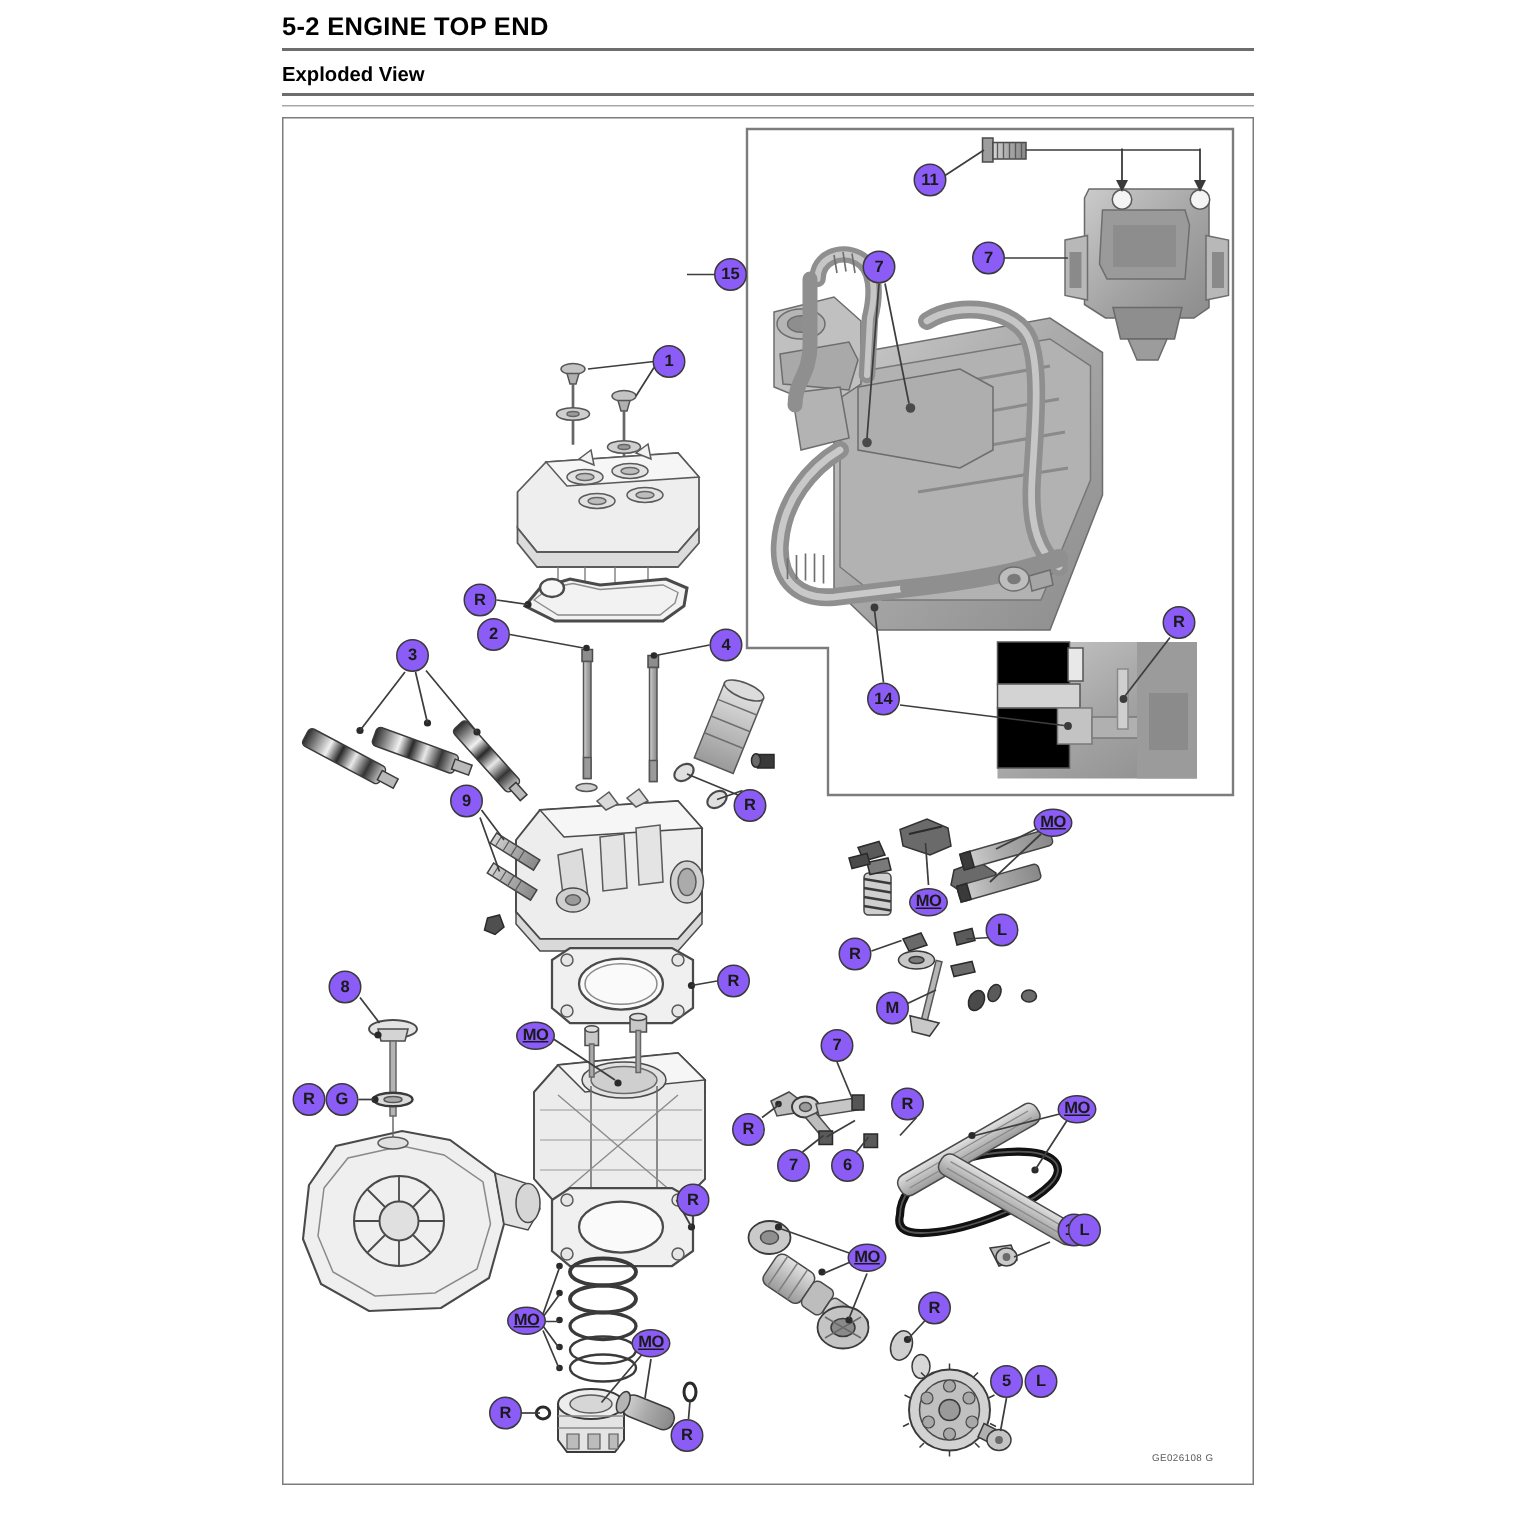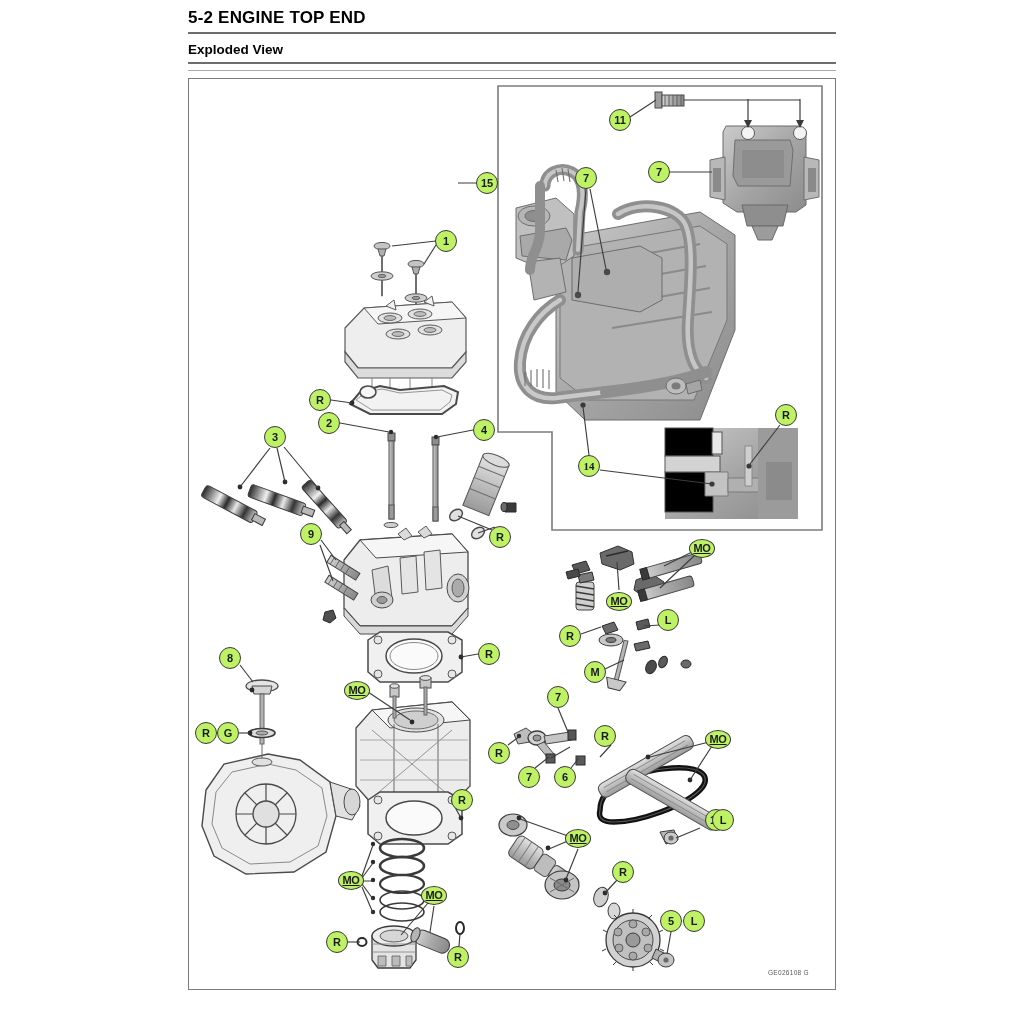--- a/index.html
+++ b/index.html
@@ -43,21 +43,21 @@
     font-family:"Liberation Sans", sans-serif;
     white-space:nowrap;
   }
 
   
   .cal{
     position:absolute;
     width:22px;height:22px;
     border:1.4px solid #3a3a3a;
     border-radius:50%;
-    background:#bef264;
+    background:#8b5cf6;
     font-size:11px;font-weight:bold;
     display:flex;align-items:center;justify-content:center;
     box-sizing:border-box;
     line-height:1;
     color:#1a1a1a;
   }
   .cal.wide{width:26px;height:19px;border-radius:50%/50%;font-size:9.5px;letter-spacing:-.3px;text-decoration:underline;}
   .cal.letter{font-size:11px;font-weight:bold;}
 
   
@@ -624,21 +624,21 @@
       <div class="cal" style="left: 554px; top: 766px;">6</div>
       <div class="cal" style="left: 547px; top: 686px;">7</div>
       <div class="cal" style="left: 518px; top: 766px;">7</div>
       <div class="cal" style="left: 219px; top: 647px;">8</div>
       <div class="cal" style="left: 300px; top: 523px;">9</div>
       <div class="cal" style="left: 689px; top: 809px; margin-left: 16px;">10</div>
       <div class="cal letter" style="left: 712px; top: 809px;">L</div>
       <div class="cal" style="left: 609px; top: 109px;">11</div>
       <div class="cal" style="left: 648px; top: 161px;">7</div>
       <div class="cal" style="left: 575px; top: 167px;">7</div>
-      <div class="cal" style="left: 578px; top: 455px; font-family: Liberation Serif, serif;">14</div>
+      <div class="cal" style="left: 578px; top: 455px;">14</div>
       <div class="cal" style="left: 436px; top: 172px; margin-left: 40px;">15</div>
       <div class="cal letter" style="left: 309px; top: 389px;">R</div>
       <div class="cal letter" style="left: 489px; top: 526px;">R</div>
       <div class="cal letter" style="left: 478px; top: 643px;">R</div>
       <div class="cal letter" style="left: 451px; top: 789px;">R</div>
       <div class="cal letter" style="left: 195px; top: 722px;">R</div>
       <div class="cal letter" style="left: 217px; top: 722px;">G</div>
       <div class="cal letter" style="left: 559px; top: 625px;">R</div>
       <div class="cal letter" style="left: 594px; top: 725px;">R</div>
       <div class="cal letter" style="left: 488px; top: 742px;">R</div>

